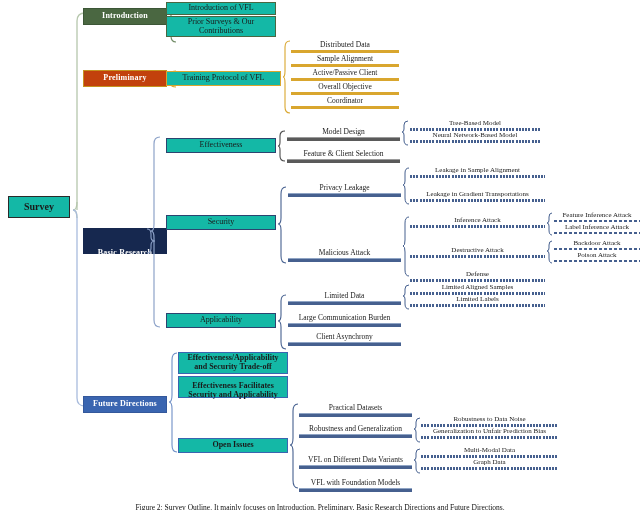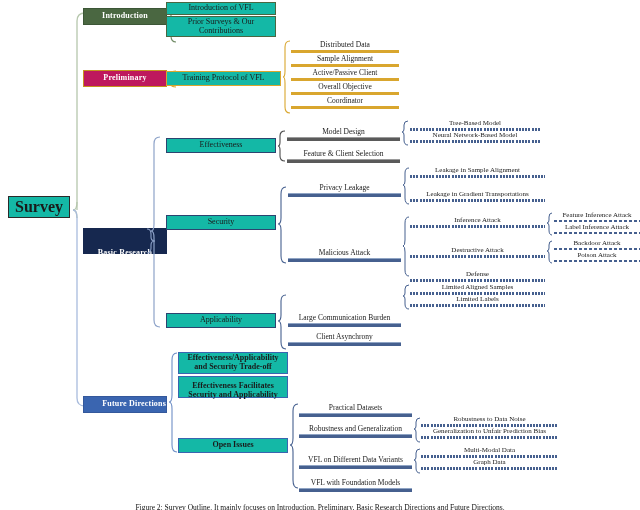--- a/index.html
+++ b/index.html
@@ -9,21 +9,21 @@
   #canvas{position:relative;width:640px;height:510px;}
 
   
   .node{position:absolute;box-sizing:border-box;display:flex;
         align-items:center;justify-content:center;text-align:center;
         line-height:1.08;}
 
   
   .boxfill{color:#ffffff;font-weight:bold;letter-spacing:.2px;}
   .box-intro{background:#4a6741;border:1px solid #3c5636;}
-  .box-prelim{background:#be185d;border:1px solid #c5921f;}
+  .box-prelim{background:#c2410c;border:1px solid #c5921f;}
   .box-basic{background:#16284f;border:1px solid #16284f;}
   .box-future{background:#3a65b0;border:1px solid #34589b;}
 
   
   .boxline{background:#14b8a6;}
   .bl-green{border:1px solid #4a6741;}
   .bl-gold{border:1px solid #d9a62e;}
   .bl-blue{border:1px solid #3a65b0;font-weight:bold;}
   .bl-navy{border:1px solid #2c4470;}
   .bl-black{border:1px solid #2a2a2a;}
@@ -44,21 +44,21 @@
   .brace{position:absolute;}
   .brace svg{display:block;overflow:visible;}
 
   
   .caption{position:absolute;left:0;width:640px;text-align:center;
            font-size:7.5px;color:#111;overflow:hidden;}
 
   .t7{font-size:7px;}
   .t75{font-size:7.5px;}
   .t8{font-size:8px;}
-  .t11{font-size:16px;}
+  .t11{font-size:10px;}
 </style>
 </head>
 <body>
 
 <div id="canvas">
 
   <div class="node boxline bl-black t11" style="left:8px;top:196px;width:62px;height:22px;font-weight:bold;">
     <span>Survey</span>
   </div>
 
@@ -267,20 +267,24 @@
   <div class="node boxline bl-navy t8" style="left:166px;top:313px;width:110px;height:15px;">
     <span>Applicability</span>
   </div>
 
   <div class="brace" style="left:277px;top:294px;">
     <svg width="11" height="56" viewBox="0 0 11 56">
       <path d="M9 1 Q4 1 4 7 L4 21 Q4 27 1 27 Q4 27 4 33 L4 48 Q4 55 9 55" fill="none" stroke="#46608f" stroke-width="1.1"></path>
     </svg>
   </div>
 
+  <div class="rule t75" style="left:288px;top:291px;width:113px;">
+    <span class="txt">Limited Data</span>
+    <span class="bar bar-navy"></span>
+  </div>
 
   <div class="brace" style="left:402px;top:284px;">
     <svg width="9" height="26" viewBox="0 0 9 26">
       <path d="M7 1 Q3 1 3 5 L3 9 Q3 12 1 12 Q3 12 3 15 L3 20 Q3 25 7 25" fill="none" stroke="#46608f" stroke-width="1"></path>
     </svg>
   </div>
   <div class="rule t7" style="left:410px;top:283px;width:135px;">
     <span class="txt">Limited Aligned Samples</span>
     <span class="bar bar-dot"></span>
   </div>
@@ -291,21 +295,21 @@
 
   <div class="rule t75" style="left:288px;top:313px;width:113px;">
     <span class="txt">Large Communication Burden</span>
     <span class="bar bar-navy"></span>
   </div>
   <div class="rule t75" style="left:288px;top:332px;width:113px;">
     <span class="txt">Client Asynchrony</span>
     <span class="bar bar-navy"></span>
   </div>
 
-  <div class="node boxfill box-future t8" style="left:83px;top:396px;width:84px;height:17px;justify-content:flex-end;">
+  <div class="node boxfill box-future t8" style="left:83px;top:396px;width:84px;height:17px;">
     <span>Future Directions</span>
   </div>
 
   <div class="brace" style="left:168px;top:352px;">
     <svg width="11" height="102" viewBox="0 0 11 102">
       <path d="M9 1 Q4 1 4 8 L4 43 Q4 50 1 50 Q4 50 4 57 L4 93 Q4 100 9 100" fill="none" stroke="#6f8fc6" stroke-width="1.1"></path>
     </svg>
   </div>
 
   <div class="node boxline bl-blue t8" style="left:178px;top:352px;width:110px;height:22px;flex-direction:column;">

